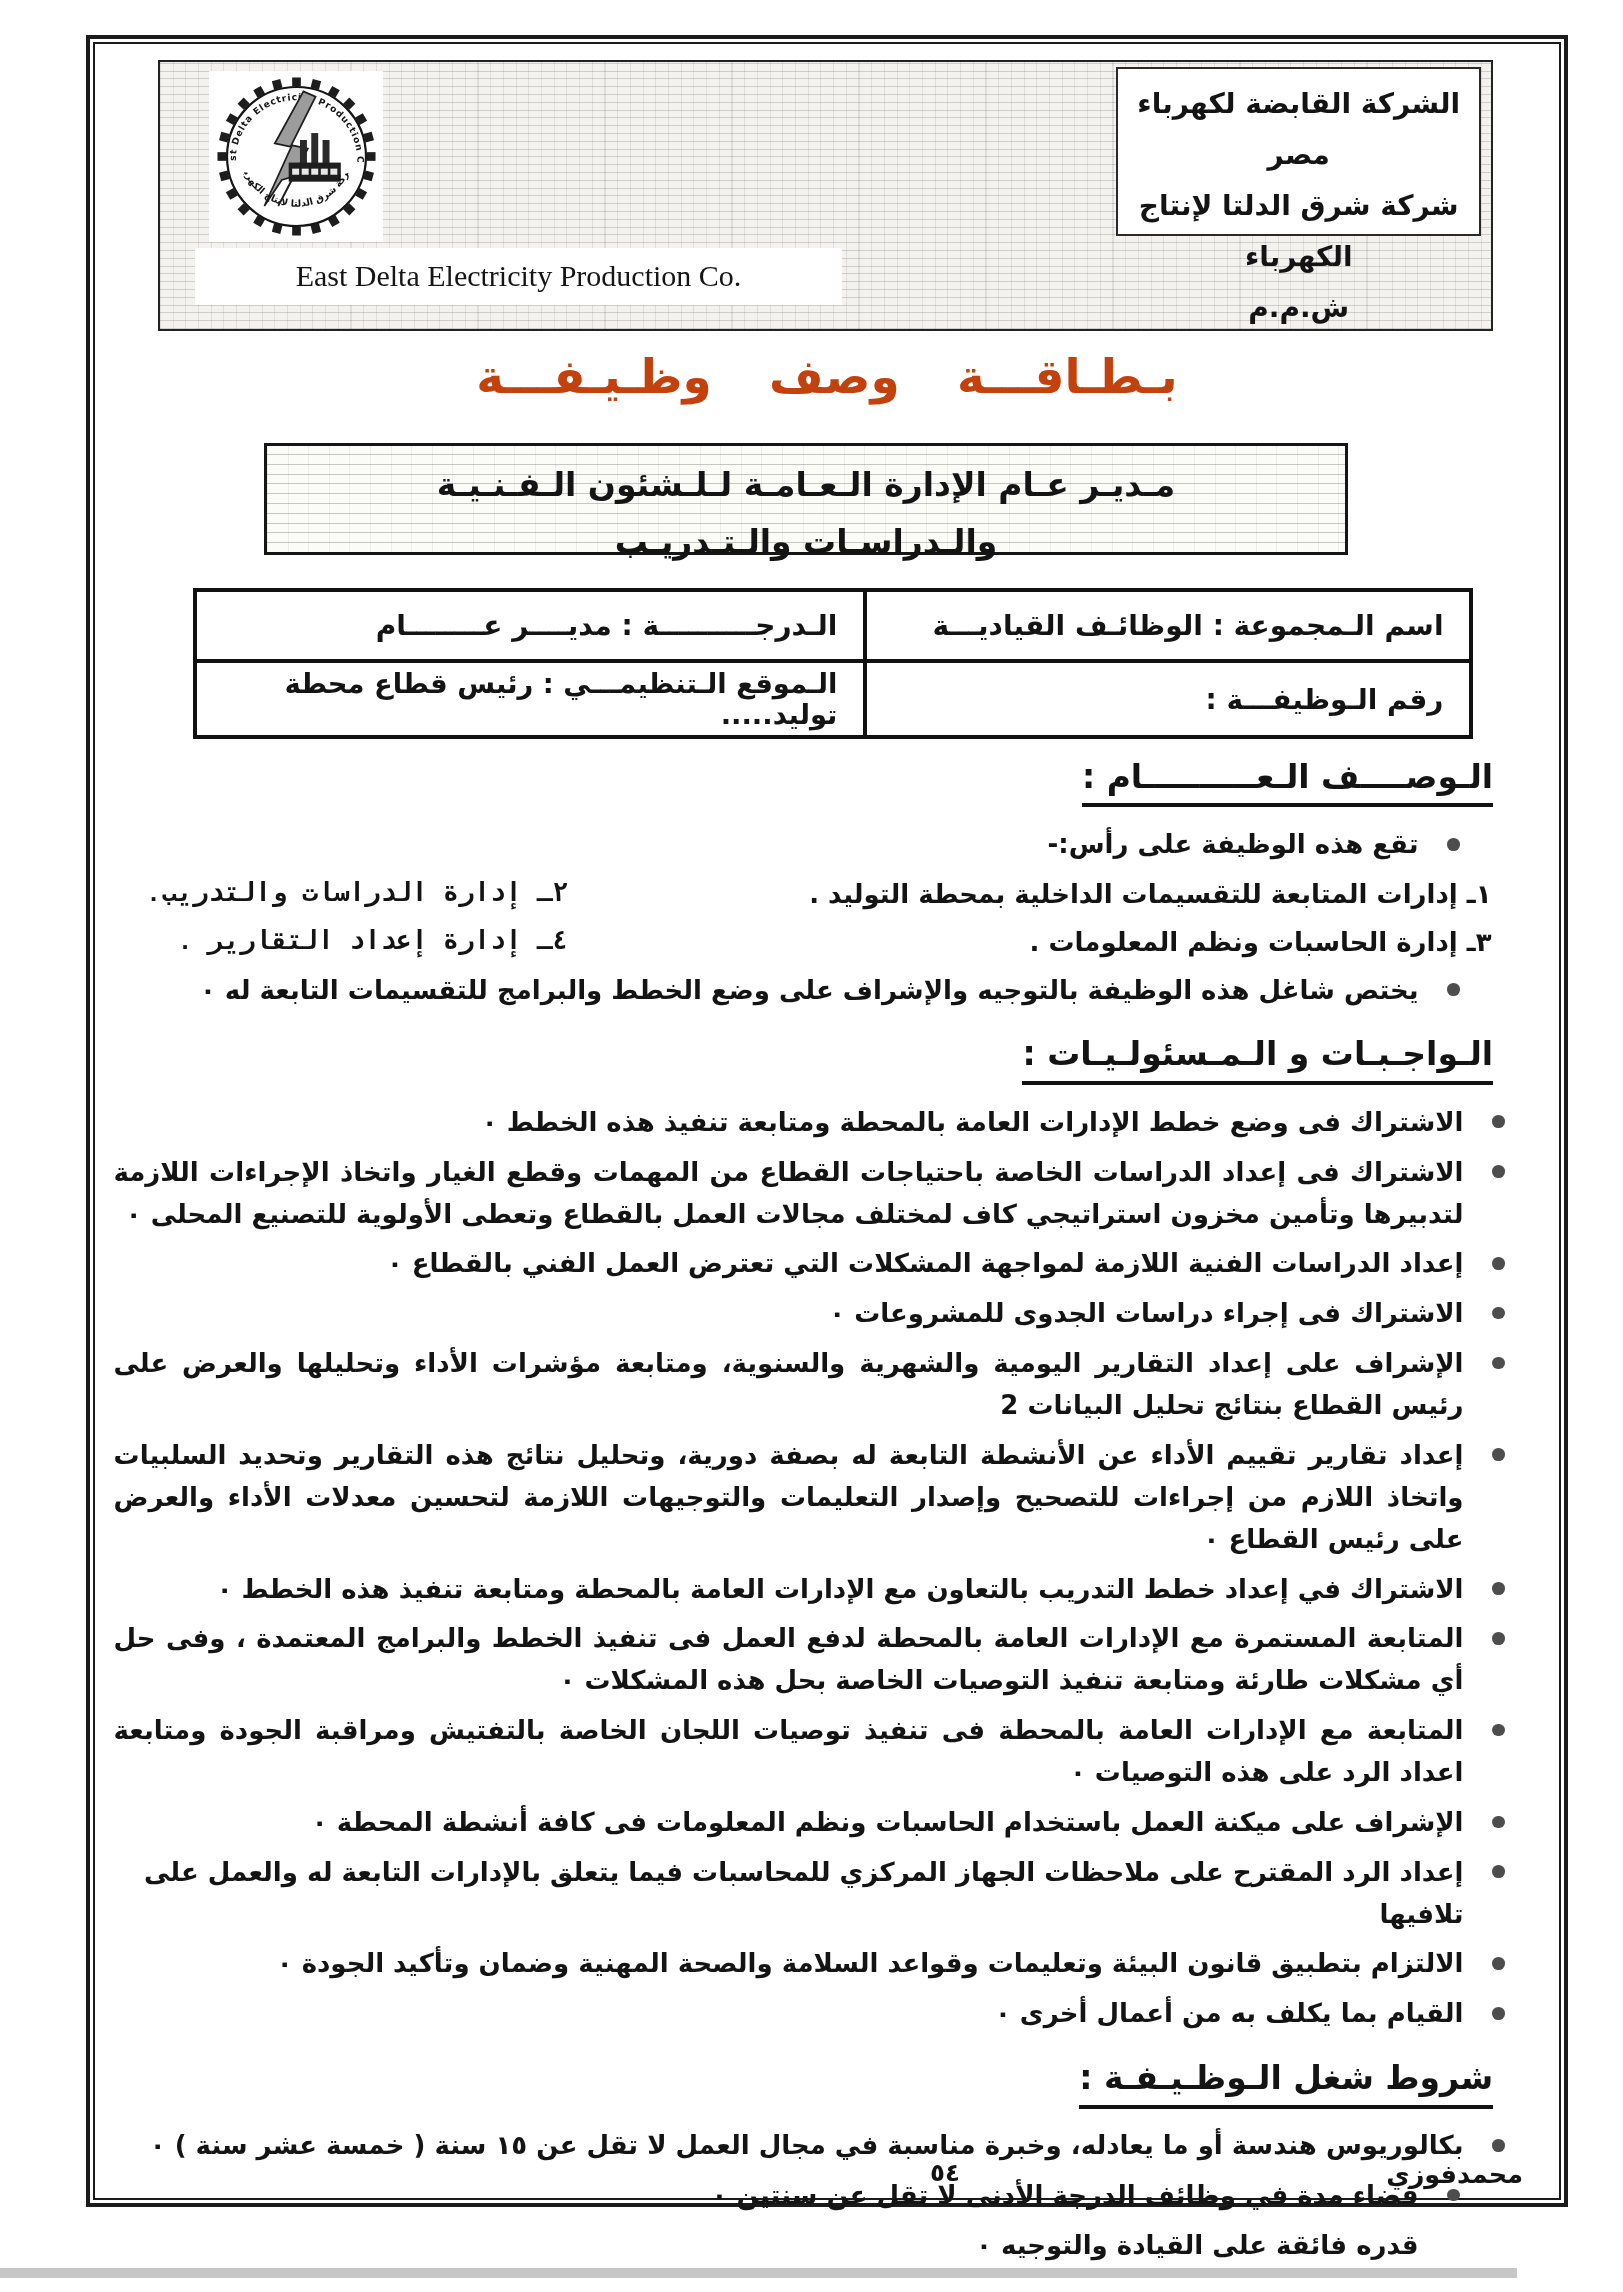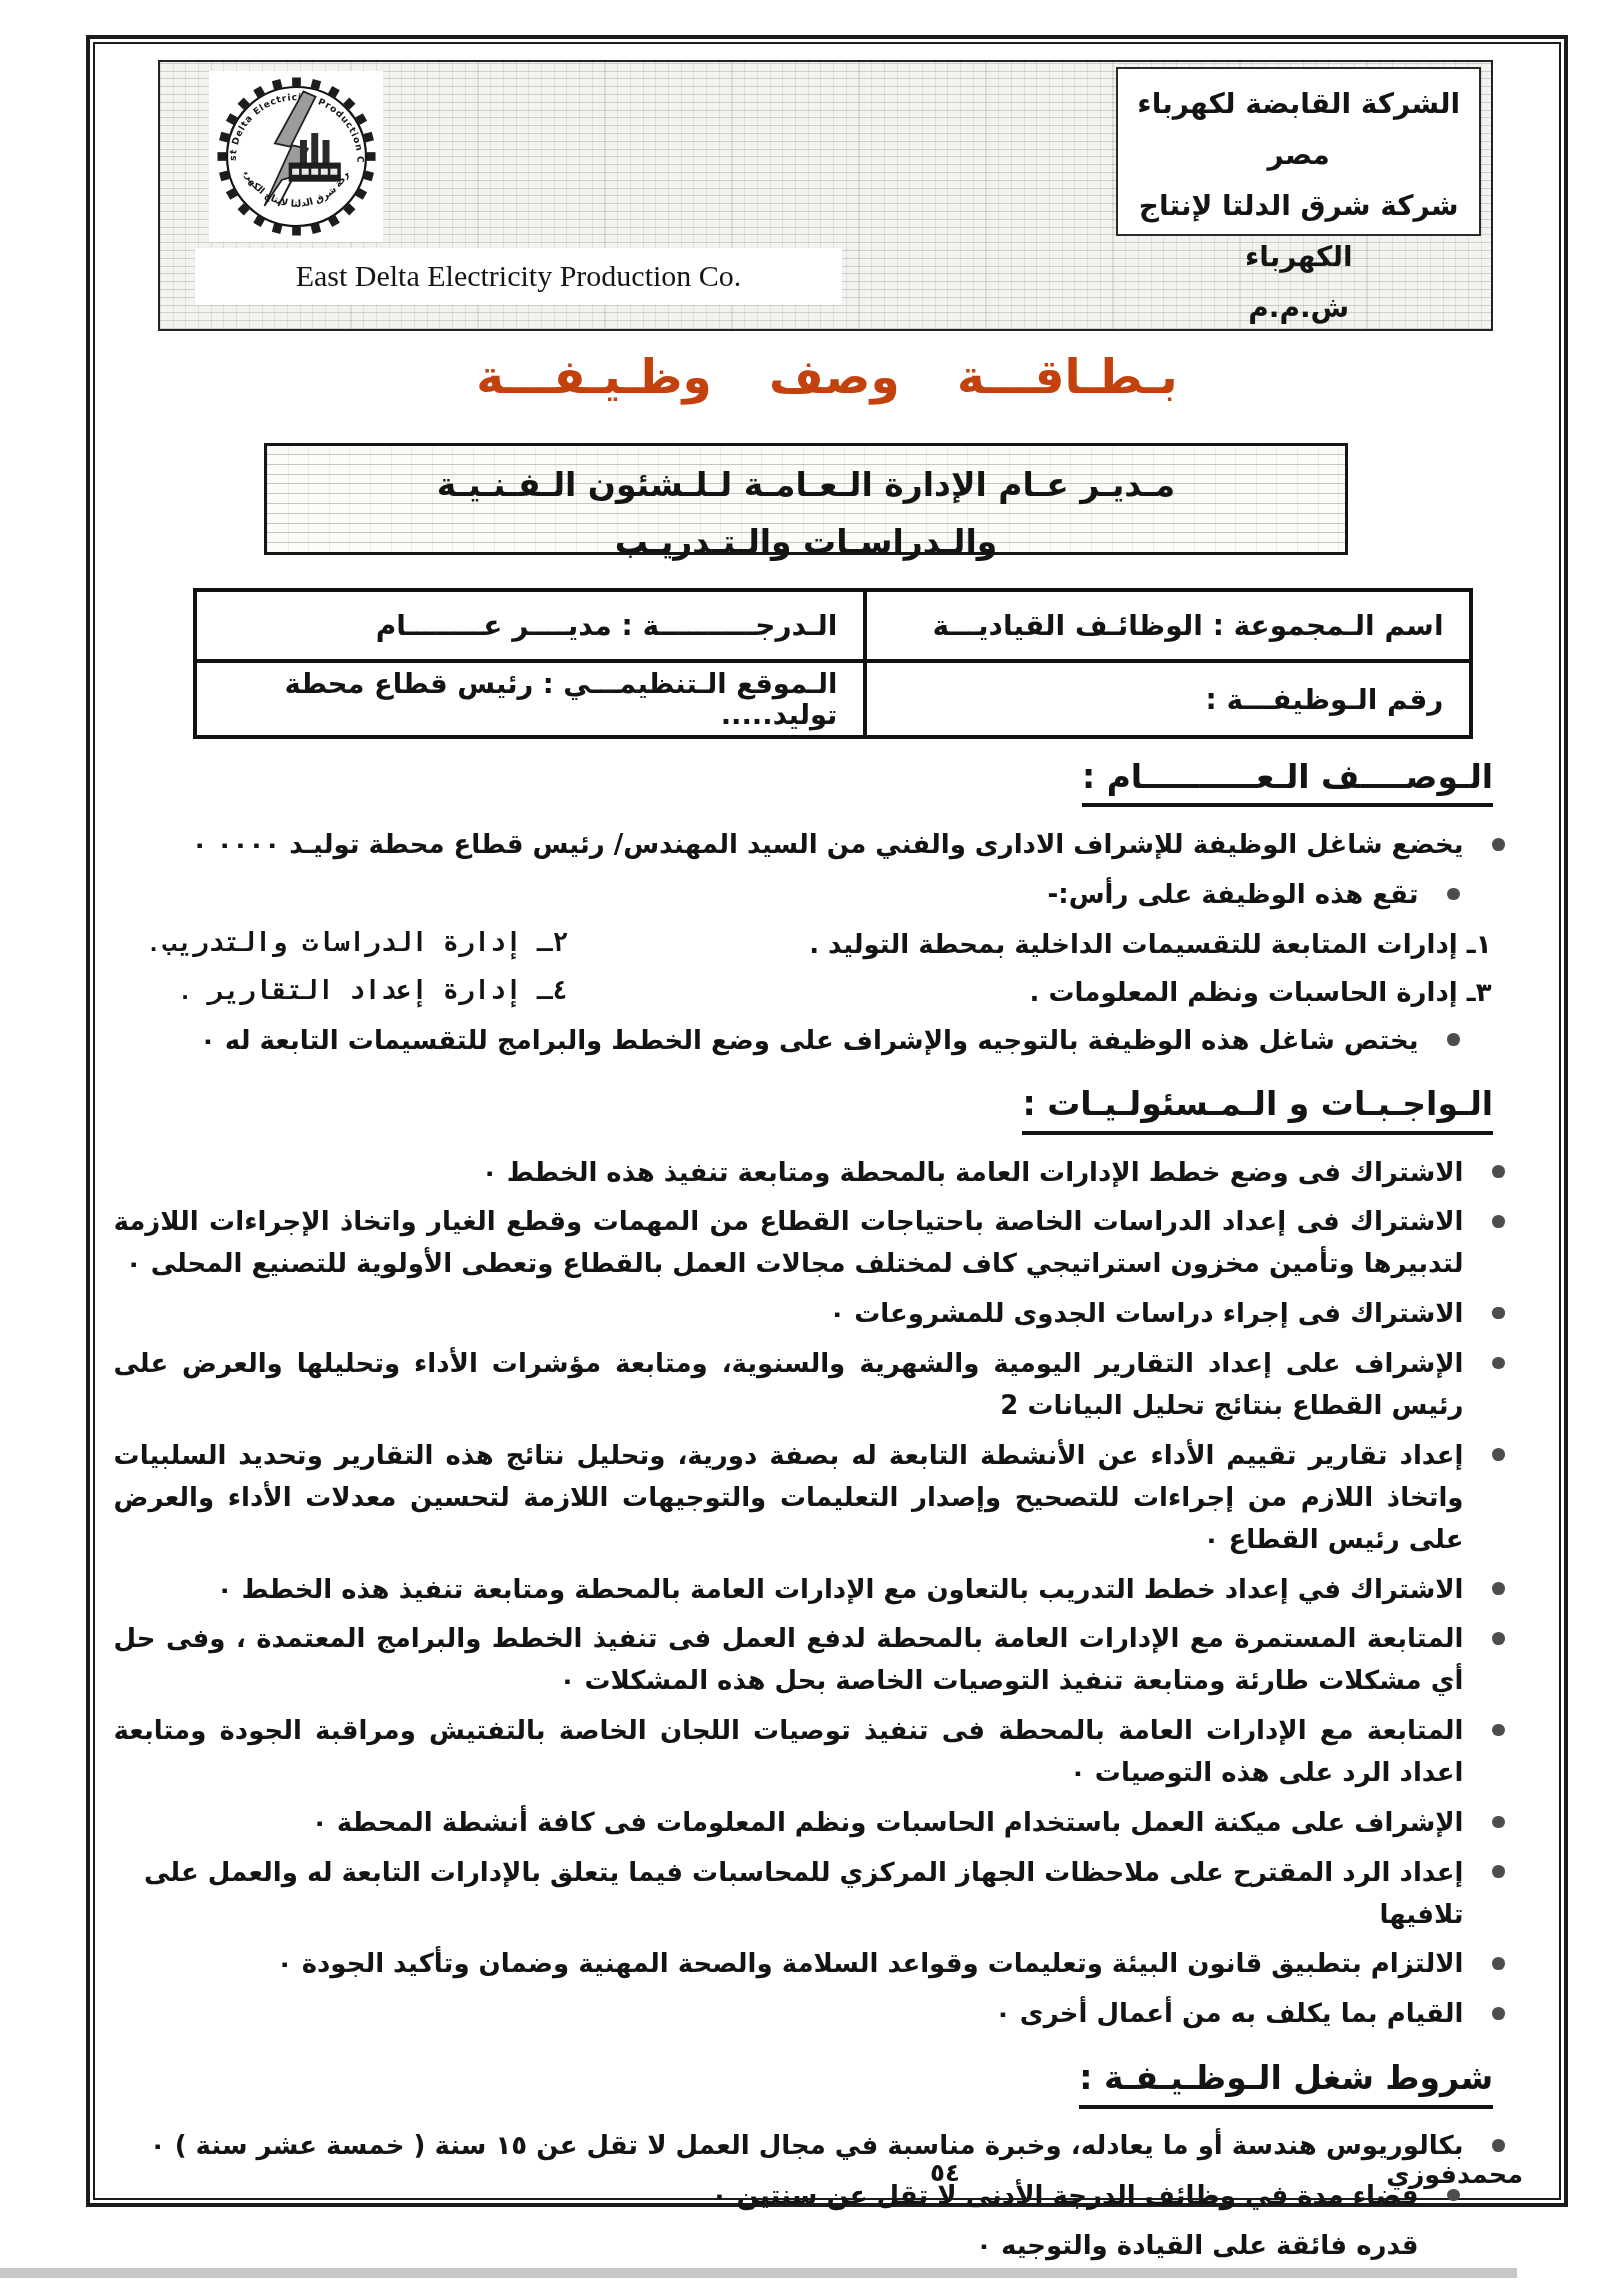--- a/index.html
+++ b/index.html
@@ -144,24 +144,20 @@
       <div class="info-cell">اسم الـمجموعة : الوظائـف القياديـــة</div>
       <div class="info-cell">الـدرجــــــــــة : مديــــر عــــــــام</div>
       <div class="info-cell">رقم الـوظيفـــة :</div>
       <div class="info-cell" style="font-size:27.4px">الـموقع الـتنظيمـــي : رئيس قطاع محطة توليد.....</div>
     </div>
 
     <div class="content">
 
       <div><span class="section-heading">الـوصــــف الـعــــــــــام :</span></div>
 
-      <div class="bullet single">
-        <span class="dot"></span>
-        <span>يخضع شاغل الوظيفة للإشراف الادارى والفني من السيد المهندس/ رئيس قطاع محطة توليـد ٠٠٠٠ ٠</span>
-      </div>
       <div class="bullet single indent">
         <span class="dot"></span>
         <span>تقع هذه الوظيفة على رأس:-</span>
       </div>
 
       <div class="two-col">
         <span class="col-r">١ـ إدارات المتابعة للتقسيمات الداخلية بمحطة التوليد .</span>
         <span class="col-l">٢ـ إدارة الدراسات والتدريب.</span>
       </div>
       <div class="two-col">
@@ -179,20 +175,21 @@
       <div class="bullet single">
         <span class="dot"></span>
         <span>الاشتراك فى وضع خطط الإدارات العامة بالمحطة ومتابعة تنفيذ هذه الخطط ٠</span>
       </div>
       <div class="bullet">
         <span class="dot"></span>
         <span>الاشتراك فى إعداد الدراسات الخاصة باحتياجات القطاع من المهمات وقطع الغيار واتخاذ الإجراءات اللازمة لتدبيرها وتأمين مخزون استراتيجي كاف لمختلف مجالات العمل بالقطاع وتعطى الأولوية للتصنيع المحلى ٠</span>
       </div>
       <div class="bullet single">
         <span class="dot"></span>
+        <span>إعداد الدراسات الفنية اللازمة لمواجهة المشكلات التي تعترض العمل الفني بالقطاع ٠</span>
       </div>
       <div class="bullet single">
         <span class="dot"></span>
         <span>الاشتراك فى إجراء دراسات الجدوى للمشروعات ٠</span>
       </div>
       <div class="bullet">
         <span class="dot"></span>
         <span>الإشراف على إعداد التقارير اليومية والشهرية والسنوية، ومتابعة مؤشرات الأداء وتحليلها والعرض على رئيس القطاع بنتائج تحليل البيانات 2</span>
       </div>
       <div class="bullet">

